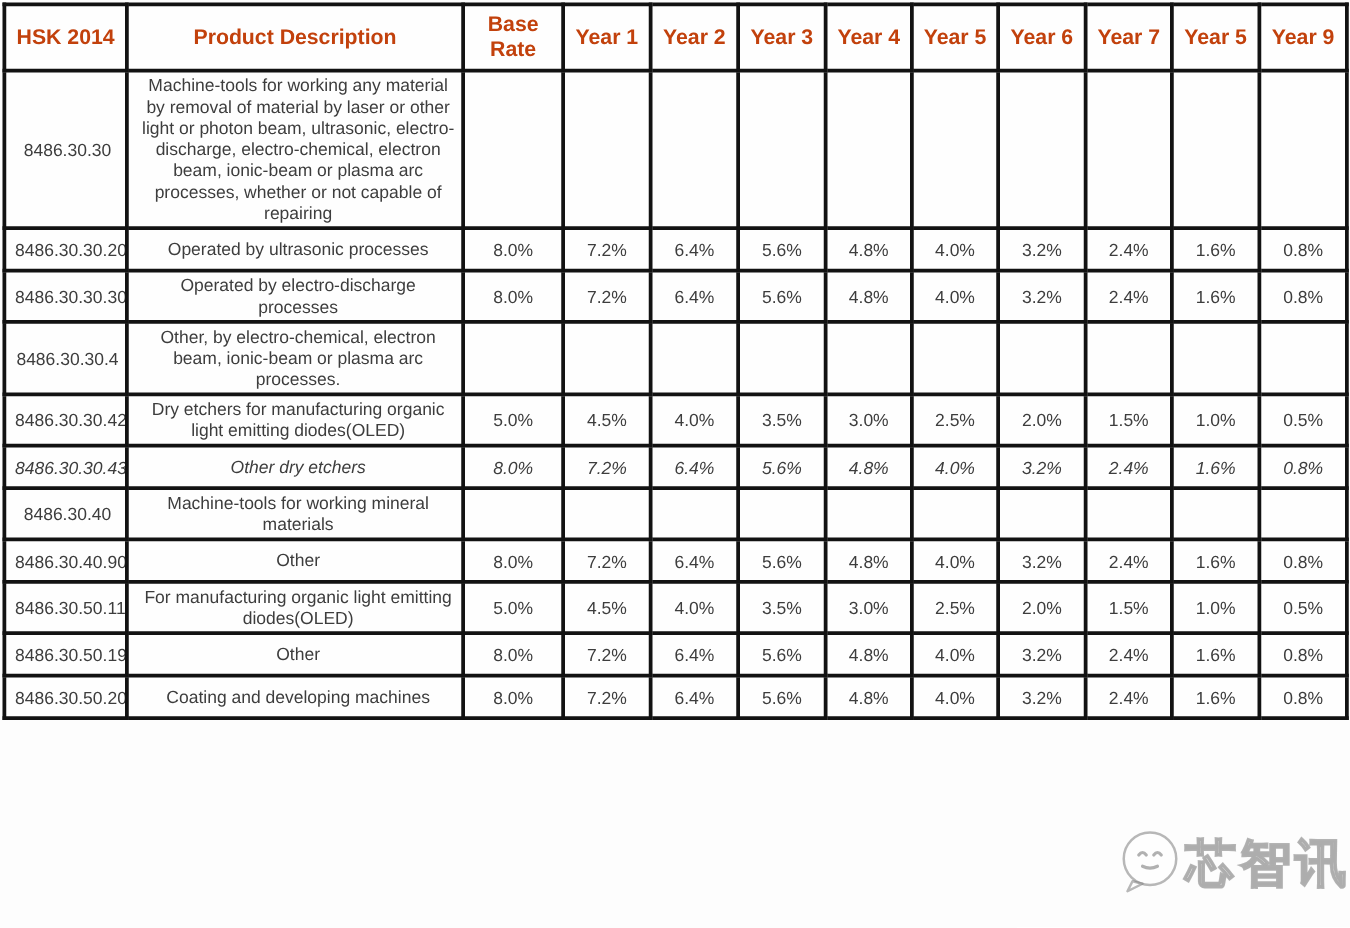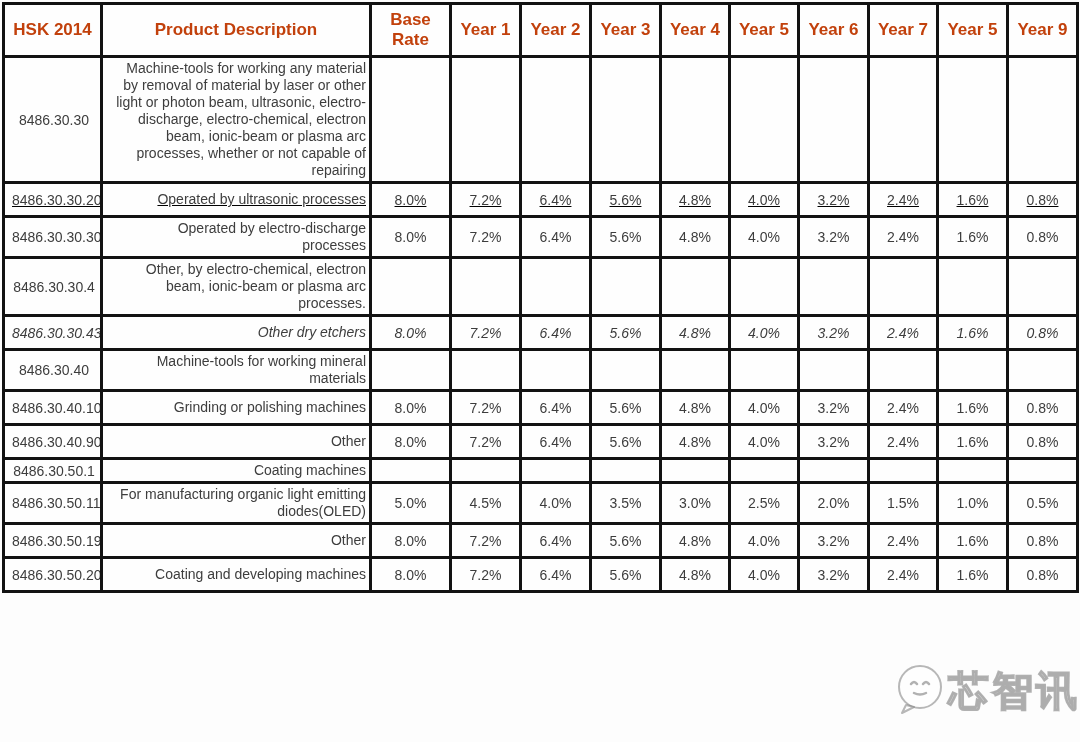--- a/index.html
+++ b/index.html
@@ -31,21 +31,21 @@
     height: 53px;
     padding: 2px;
   }
   .tariff td {
     font-size: 14px;
     color: #3d3d3d;
     vertical-align: middle;
     padding: 2px 4px;
   }
   td.code-cell  { text-align: center; padding-left: 7px; white-space: nowrap; }
-  td.desc-cell  { text-align: right; padding-left: 8px; padding-right: 3px; line-height: 17px; }
+  td.desc-cell  { text-align: center; padding-left: 8px; padding-right: 3px; line-height: 17px; }
   td.rate-cell  { text-align: center; }
 
   .watermark {
     position: absolute;
     top: 663px;
     right: 0px;
     display: flex;
     align-items: center;
     pointer-events: none;
   }
@@ -104,21 +104,21 @@
           <td class="rate-cell"></td>
           <td class="rate-cell"></td>
           <td class="rate-cell"></td>
           <td class="rate-cell"></td>
           <td class="rate-cell"></td>
           <td class="rate-cell"></td>
           <td class="rate-cell"></td>
           <td class="rate-cell"></td>
           <td class="rate-cell"></td>
         </tr>
-        <tr style="height: 34px; text-decoration: underline;">
+        <tr style="height: 34px;">
           <td class="code-cell">8486.30.30.20</td>
           <td class="desc-cell">Operated by ultrasonic processes</td>
           <td class="rate-cell">8.0%</td>
           <td class="rate-cell">7.2%</td>
           <td class="rate-cell">6.4%</td>
           <td class="rate-cell">5.6%</td>
           <td class="rate-cell">4.8%</td>
           <td class="rate-cell">4.0%</td>
           <td class="rate-cell">3.2%</td>
           <td class="rate-cell">2.4%</td>
@@ -146,20 +146,34 @@
           <td class="rate-cell"></td>
           <td class="rate-cell"></td>
           <td class="rate-cell"></td>
           <td class="rate-cell"></td>
           <td class="rate-cell"></td>
           <td class="rate-cell"></td>
           <td class="rate-cell"></td>
           <td class="rate-cell"></td>
           <td class="rate-cell"></td>
         </tr>
+        <tr style="height: 34px;">
+          <td class="code-cell">8486.30.30.42</td>
+          <td class="desc-cell">Dry etchers for manufacturing organic light emitting diodes(OLED)</td>
+          <td class="rate-cell">5.0%</td>
+          <td class="rate-cell">4.5%</td>
+          <td class="rate-cell">4.0%</td>
+          <td class="rate-cell">3.5%</td>
+          <td class="rate-cell">3.0%</td>
+          <td class="rate-cell">2.5%</td>
+          <td class="rate-cell">2.0%</td>
+          <td class="rate-cell">1.5%</td>
+          <td class="rate-cell">1.0%</td>
+          <td class="rate-cell">0.5%</td>
+        </tr>
         <tr style="height: 34px; font-style: italic;">
           <td class="code-cell">8486.30.30.43</td>
           <td class="desc-cell">Other dry etchers</td>
           <td class="rate-cell">8.0%</td>
           <td class="rate-cell">7.2%</td>
           <td class="rate-cell">6.4%</td>
           <td class="rate-cell">5.6%</td>
           <td class="rate-cell">4.8%</td>
           <td class="rate-cell">4.0%</td>
           <td class="rate-cell">3.2%</td>
@@ -175,60 +189,32 @@
           <td class="rate-cell"></td>
           <td class="rate-cell"></td>
           <td class="rate-cell"></td>
           <td class="rate-cell"></td>
           <td class="rate-cell"></td>
           <td class="rate-cell"></td>
           <td class="rate-cell"></td>
           <td class="rate-cell"></td>
         </tr>
         <tr style="height: 34px;">
-          <td class="code-cell">8486.30.40.10</td>
-          <td class="desc-cell">Grinding  or polishing machines</td>
-          <td class="rate-cell">8.0%</td>
-          <td class="rate-cell">7.2%</td>
-          <td class="rate-cell">6.4%</td>
-          <td class="rate-cell">5.6%</td>
-          <td class="rate-cell">4.8%</td>
-          <td class="rate-cell">4.0%</td>
-          <td class="rate-cell">3.2%</td>
-          <td class="rate-cell">2.4%</td>
-          <td class="rate-cell">1.6%</td>
-          <td class="rate-cell">0.8%</td>
-        </tr>
-        <tr style="height: 34px;">
           <td class="code-cell">8486.30.40.90</td>
           <td class="desc-cell">Other</td>
           <td class="rate-cell">8.0%</td>
           <td class="rate-cell">7.2%</td>
           <td class="rate-cell">6.4%</td>
           <td class="rate-cell">5.6%</td>
           <td class="rate-cell">4.8%</td>
           <td class="rate-cell">4.0%</td>
           <td class="rate-cell">3.2%</td>
           <td class="rate-cell">2.4%</td>
           <td class="rate-cell">1.6%</td>
           <td class="rate-cell">0.8%</td>
-        </tr>
-        <tr style="height: 18px;">
-          <td class="code-cell">8486.30.50.1</td>
-          <td class="desc-cell">Coating machines</td>
-          <td class="rate-cell"></td>
-          <td class="rate-cell"></td>
-          <td class="rate-cell"></td>
-          <td class="rate-cell"></td>
-          <td class="rate-cell"></td>
-          <td class="rate-cell"></td>
-          <td class="rate-cell"></td>
-          <td class="rate-cell"></td>
-          <td class="rate-cell"></td>
-          <td class="rate-cell"></td>
         </tr>
         <tr style="height: 35px;">
           <td class="code-cell">8486.30.50.11</td>
           <td class="desc-cell">For manufacturing organic light emitting diodes(OLED)</td>
           <td class="rate-cell">5.0%</td>
           <td class="rate-cell">4.5%</td>
           <td class="rate-cell">4.0%</td>
           <td class="rate-cell">3.5%</td>
           <td class="rate-cell">3.0%</td>
           <td class="rate-cell">2.5%</td>

